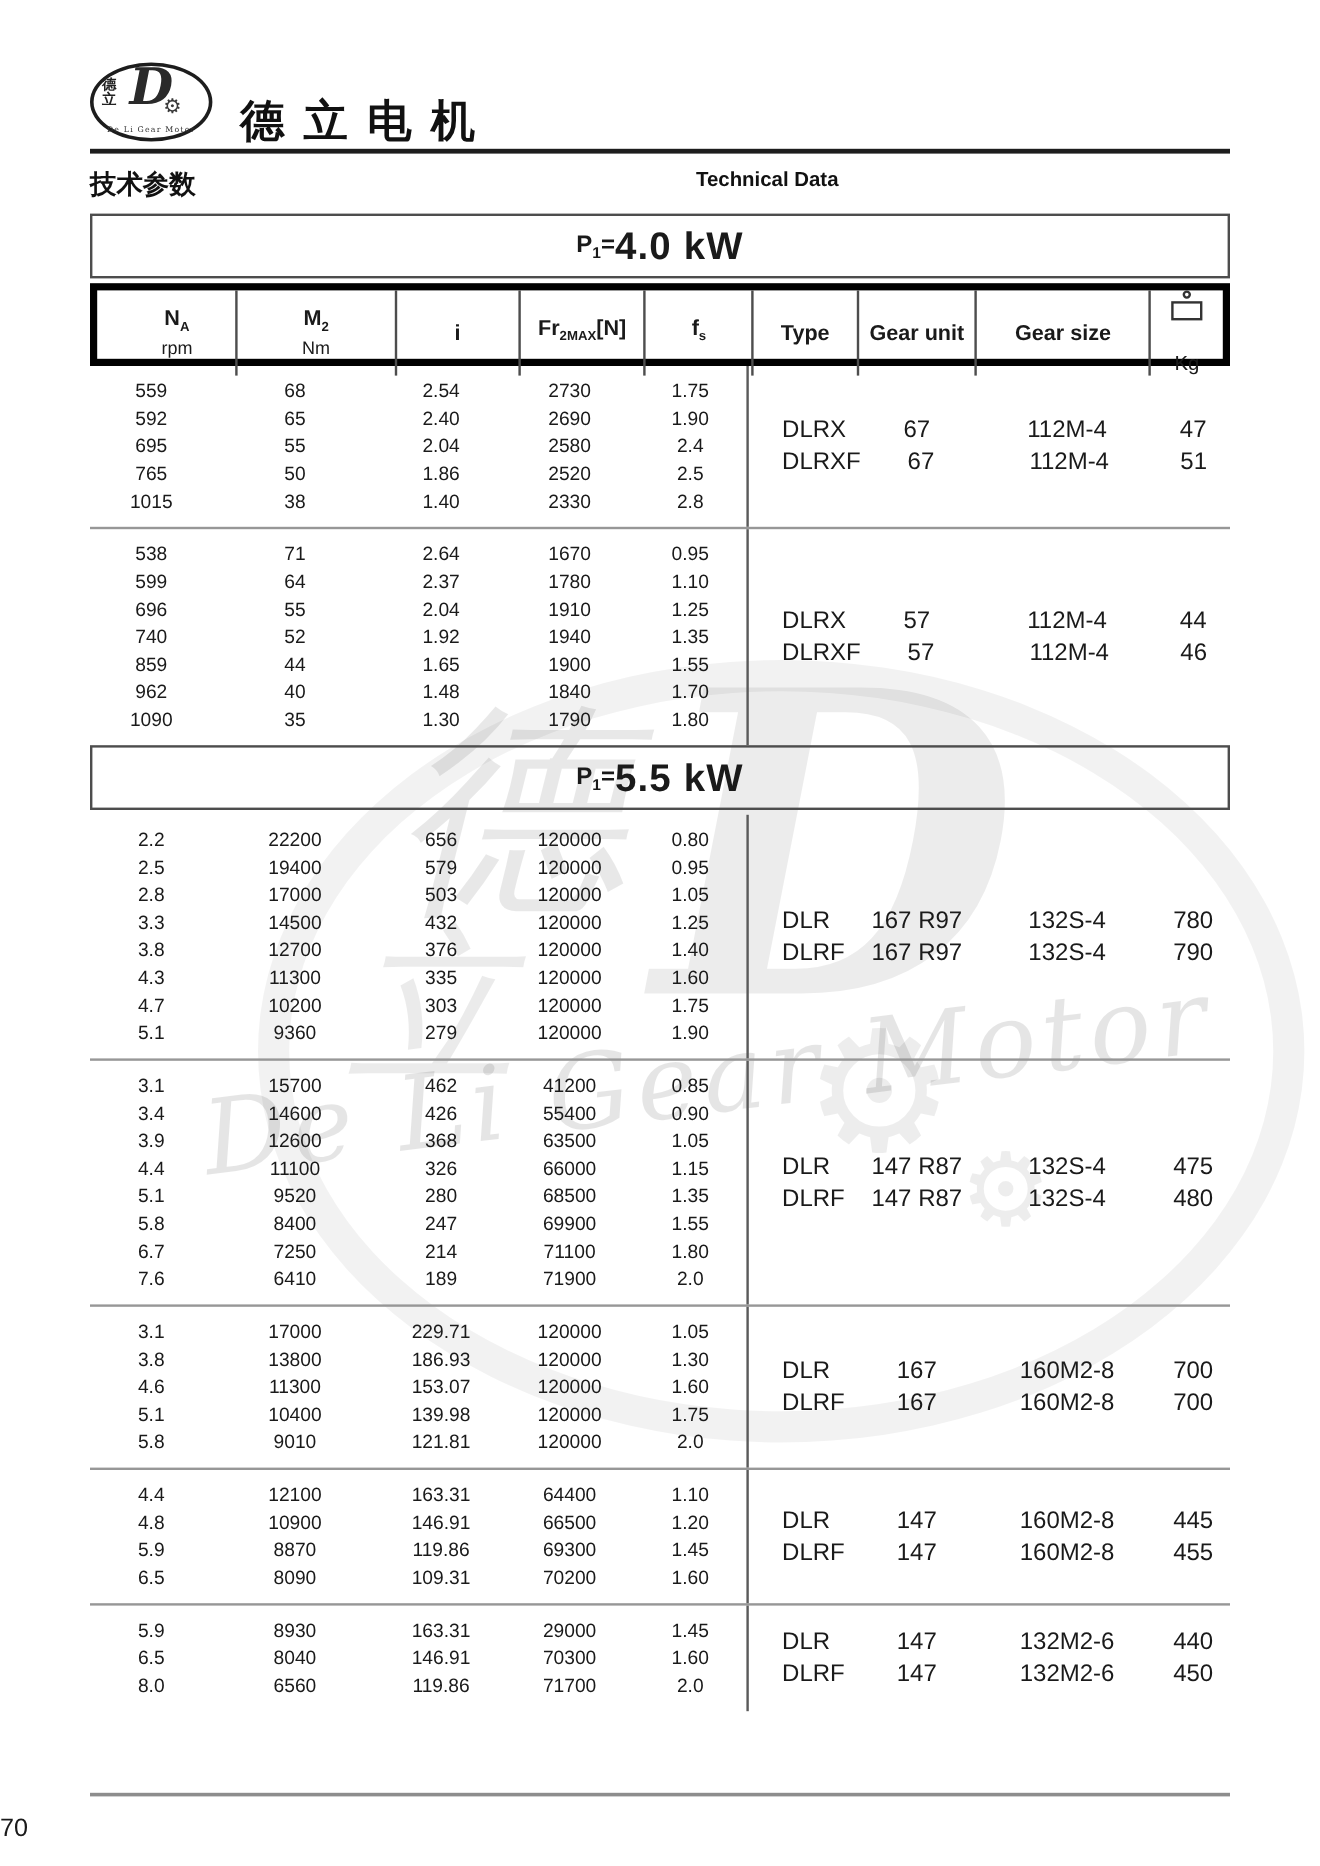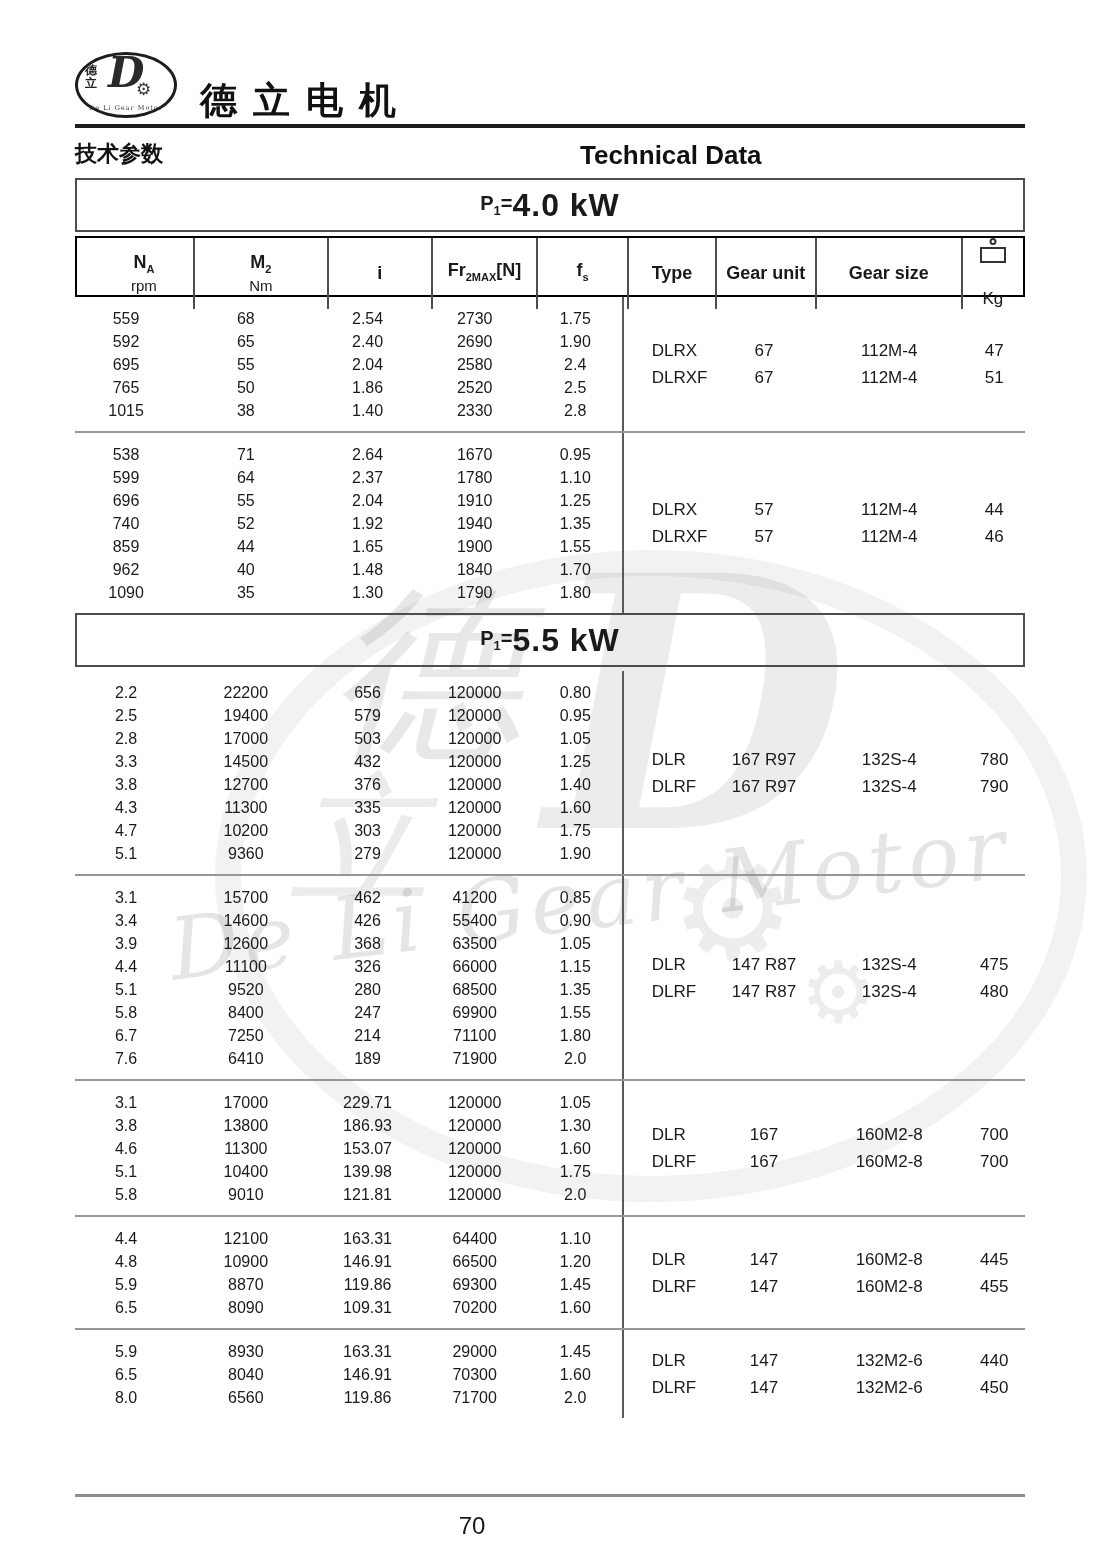--- a/index.html
+++ b/index.html
@@ -44,31 +44,31 @@
   .logo-gear { position:absolute; left:58px; top:24px; font-size:17px; color:#3a3a3a; }
   .logo-arc { position:absolute; left:0; right:0; bottom:3px; text-align:center;
     font-size:6.5px; color:#333; font-family:"DejaVu Serif", serif; letter-spacing:1px; }
   .company { position:absolute; left:125px; top:26px; font-size:37px; font-weight:bold;
     font-family:"DejaVu Serif", serif; letter-spacing:16px; color:#111; }
   .top-rule { position:absolute; left:75px; top:124px; width:950px; height:0;
     border-top:4px solid #1d1d1d; }
 
   .titles { position:absolute; left:75px; top:139px; width:950px; height:30px; }
   .title-zh { position:absolute; left:0; top:0; font-size:22px; font-weight:bold; color:#111; }
-  .title-en { position:absolute; left:505px; top:1px; font-size:26px; font-weight:bold; color:#111; }
+  .title-en { position:absolute; left:505px; top:1px; font-size:17px; font-weight:bold; color:#111; }
 
   
   .table { position:absolute; left:75px; top:178px; width:950px; }
   .power-box { border:2px solid #4d4d4d; height:50px; display:flex; align-items:center;
     justify-content:center; background:transparent; margin-bottom:4px; }
   .p-small { font-size:20px; font-weight:bold; }
   .p-small sub { font-size:13px; }
   .p-big { font-size:32px; font-weight:bold; letter-spacing:1px; }
 
-  .thead { border:2px solid #000000; height:57px; display:grid;
+  .thead { border:6px solid #000000; height:57px; display:grid;
     grid-template-columns:101fr 136fr 105fr 107fr 92fr 89fr 101fr 148fr 61fr;padding-left:18px; }
   .th { display:flex; flex-direction:column; align-items:center; justify-content:center;
     border-right:2px solid #4d4d4d; text-align:center; }
   .th:last-child { border-right:none;gap:24px; }
   .th-main { font-size:18px; font-weight:bold; line-height:19px; }
   .th-main sub { font-size:11px; font-weight:bold; }
   .th-unit { font-size:15px; line-height:16px; }
   .th-label { font-size:18px; font-weight:bold; }
   .th-kg-label { font-size:17px; font-weight:normal; margin-top:2px; }
   .w-icon { width:26px; height:16px; border:2px solid #333; position:relative;
@@ -80,29 +80,29 @@
   .blocks { }
   .block { display:flex; }
   .block + .block { border-top:2px solid #979797; }
   .block-left { width:57.55%; padding:10px 0 9px 0; }
   .drow { display:grid; grid-template-columns:101fr 136fr 105fr 107fr 92fr;
     line-height:23px; font-size:16px; }
   .drow .dc { text-align:center; }
   .block-right { width:42.45%; border-left:2px solid #5a5a5a; box-sizing:border-box;
     display:flex; flex-direction:column; justify-content:center; padding:4px 0; }
   .urow { display:grid; grid-template-columns:89fr 101fr 148fr 61fr;
-    line-height:27px; font-size:17px; }
+    line-height:27px; font-size:20px; }
   .u-type { text-align:left; padding-left:28px; }
   .u-gear, .u-motor, .u-kg { text-align:center; }
 
   
   .foot-rule { position:absolute; left:75px; top:1494px; width:950px; height:0;
     border-top:3px solid #8d8d8d; }
-  .page-num { position:absolute; left:0; top:1512px; width:944px; text-align:center;
-    font-size:24px; color:#1a1a1a; }
+  .page-num { position:absolute; left:0; top:1512px; width:944px; text-align:left;
+    font-size:21px; color:#1a1a1a; }
 </style>
 </head>
 <body>
 
 <div class="wm">
   <div class="wm-ellipse"></div>
   <div class="wm-zh1">德</div>
   <div class="wm-zh2">立</div>
   <div class="wm-d">D</div>
   <div class="wm-gear1">⚙</div>

